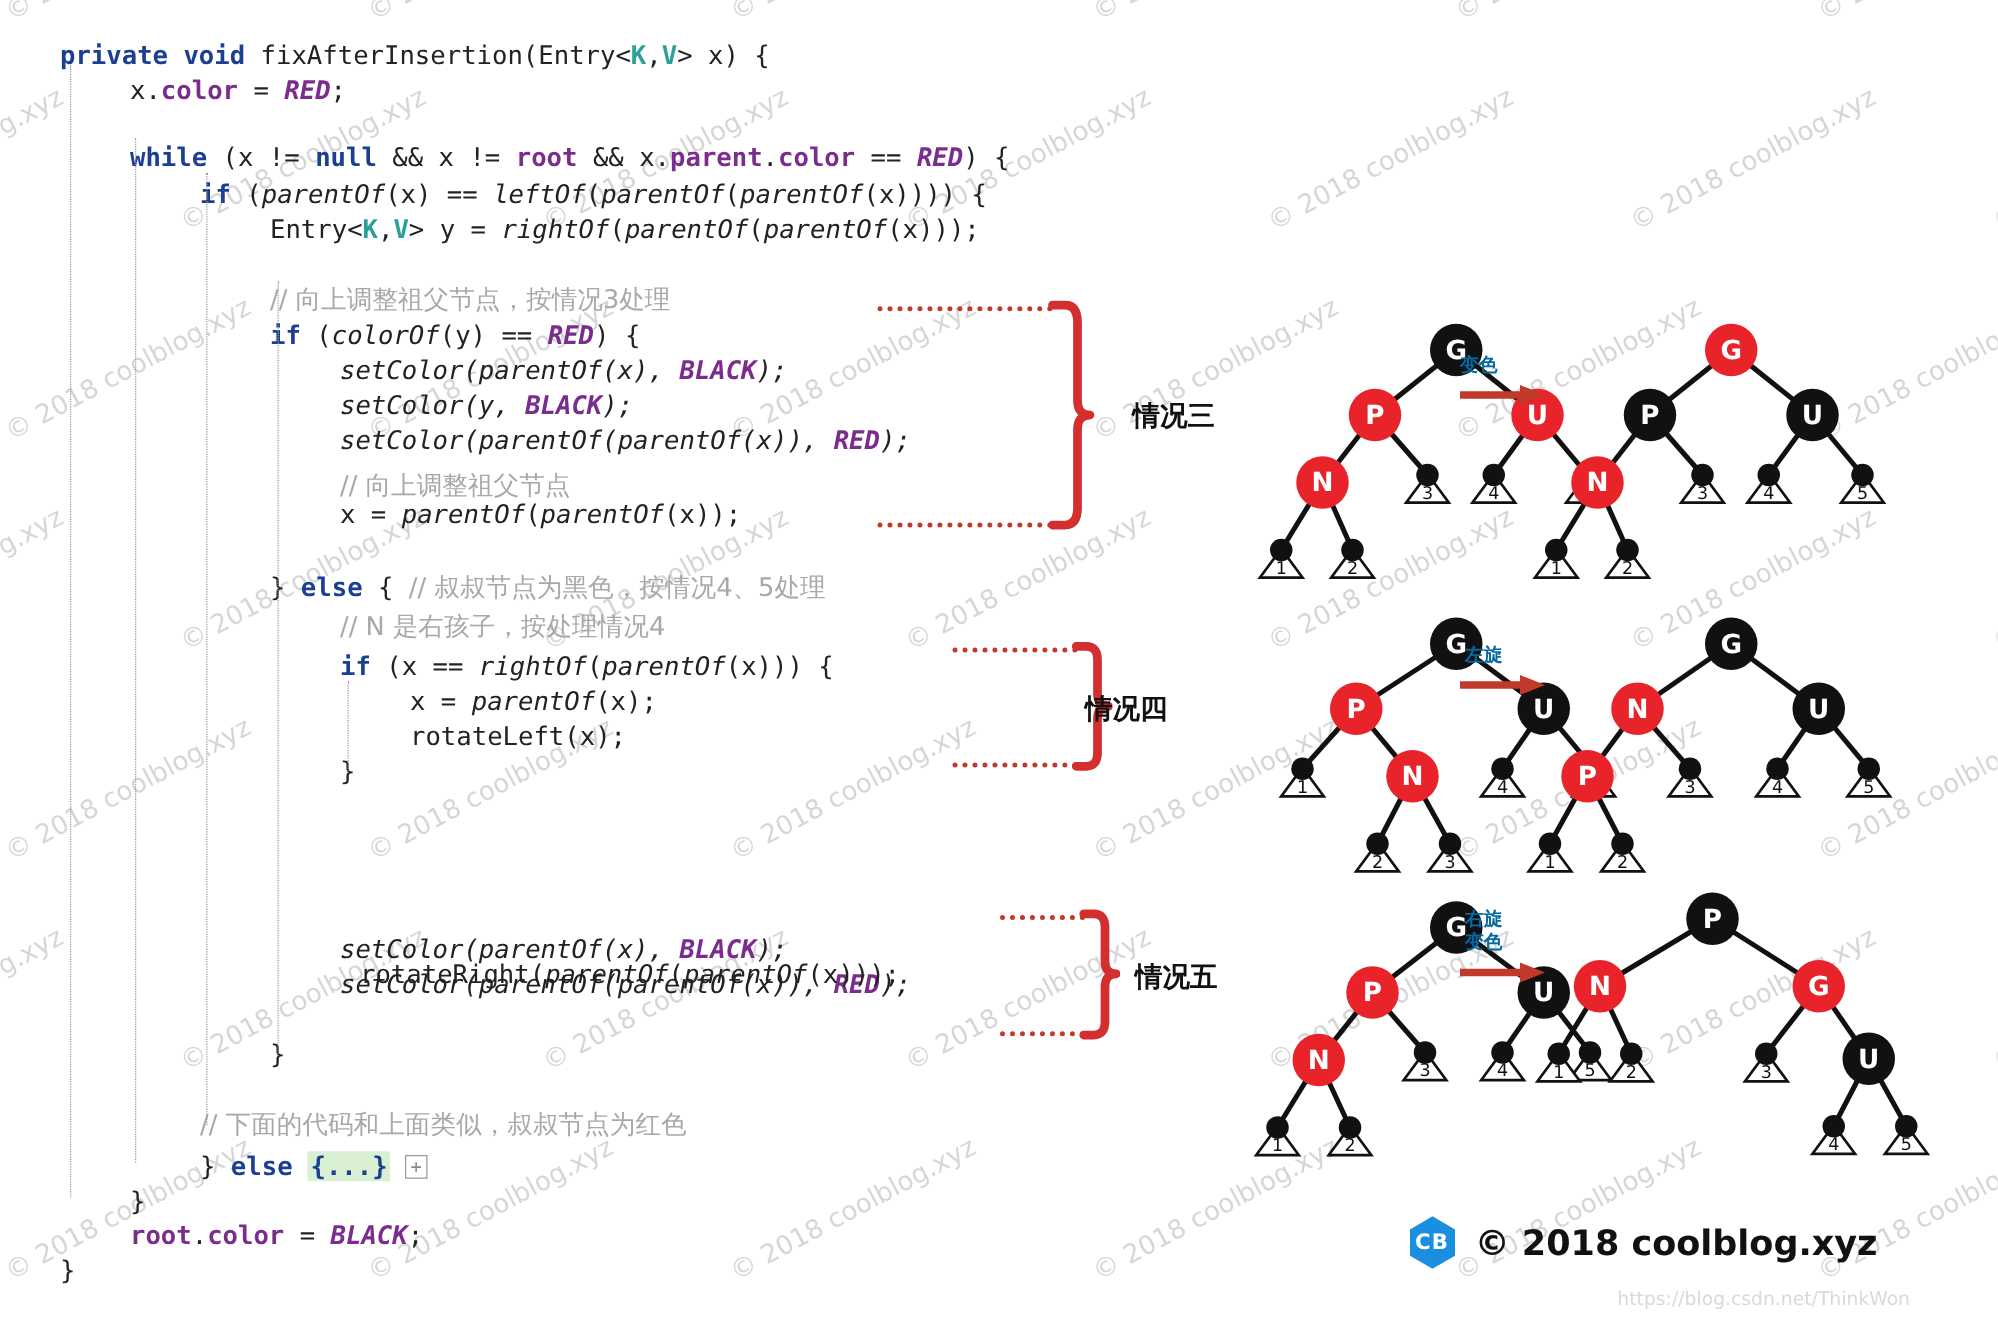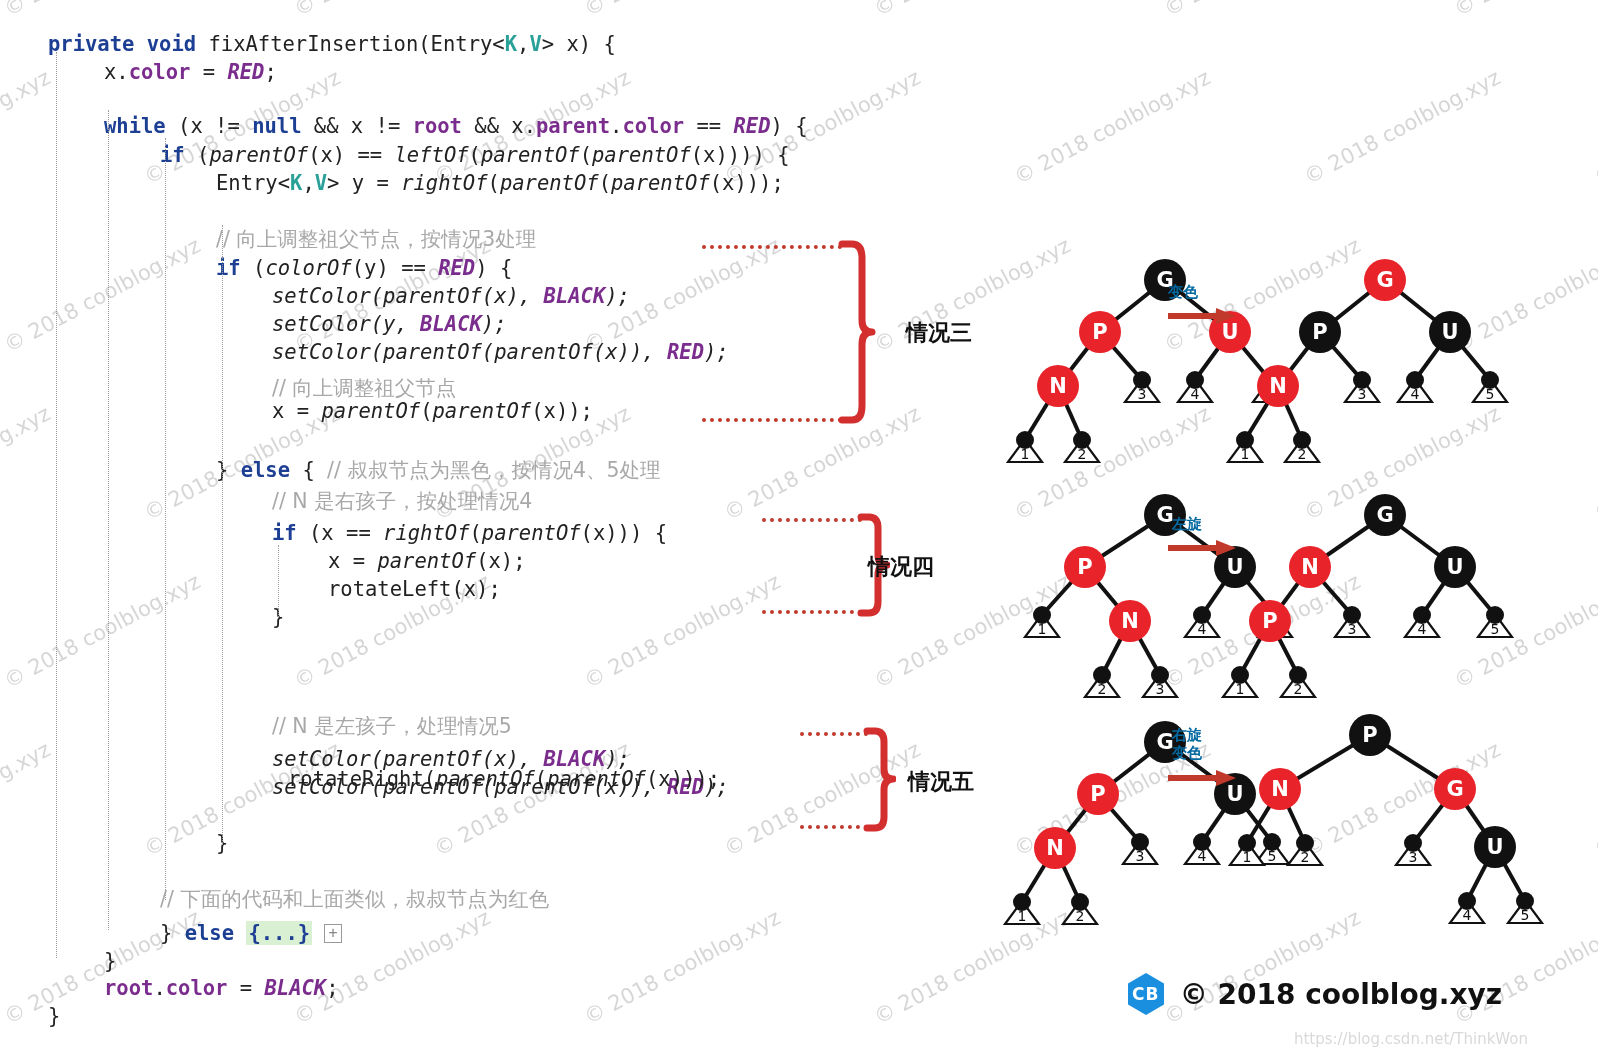--- a/index.html
+++ b/index.html
@@ -145,21 +145,20 @@
   <div class="ln cm" style="left:272px;top:487px;"><span class="cmz">// N 是右孩子，按处理情况4</span></div>
 
   <div class="ln" style="left:272px;top:519px;"><span class="kw">if</span> (x == <span class="it">rightOf</span>(<span class="it">parentOf</span>(x))) {</div>
 
   <div class="ln" style="left:328px;top:547px;">x = <span class="it">parentOf</span>(x);</div>
 
   <div class="ln" style="left:328px;top:575px;">rotateLeft(x);</div>
 
   <div class="ln" style="left:272px;top:603px;">}</div>
 
-  <div class="ln cm" style="left:272px;top:712px;"><span class="cmz">// N 是左孩子，处理情况5</span></div>
 
   <div class="ln it" style="left:272px;top:745px;">setColor(parentOf(x), <span class="cst">BLACK</span>);</div>
 
   <div class="ln it" style="left:272px;top:773px;">setColor(parentOf(parentOf(x)), <span class="cst">RED</span>);</div>
 
   <div class="ln" style="left:272px;top:765px;margin-left:16px;">rotateRight(<span class="it">parentOf</span>(<span class="it">parentOf</span>(x)));</div>
 
   <div class="ln" style="left:216px;top:829px;">}</div>
 
   <div class="ln cm" style="left:160px;top:885px;"><span class="cmz">// 下面的代码和上面类似，叔叔节点为红色</span></div>

